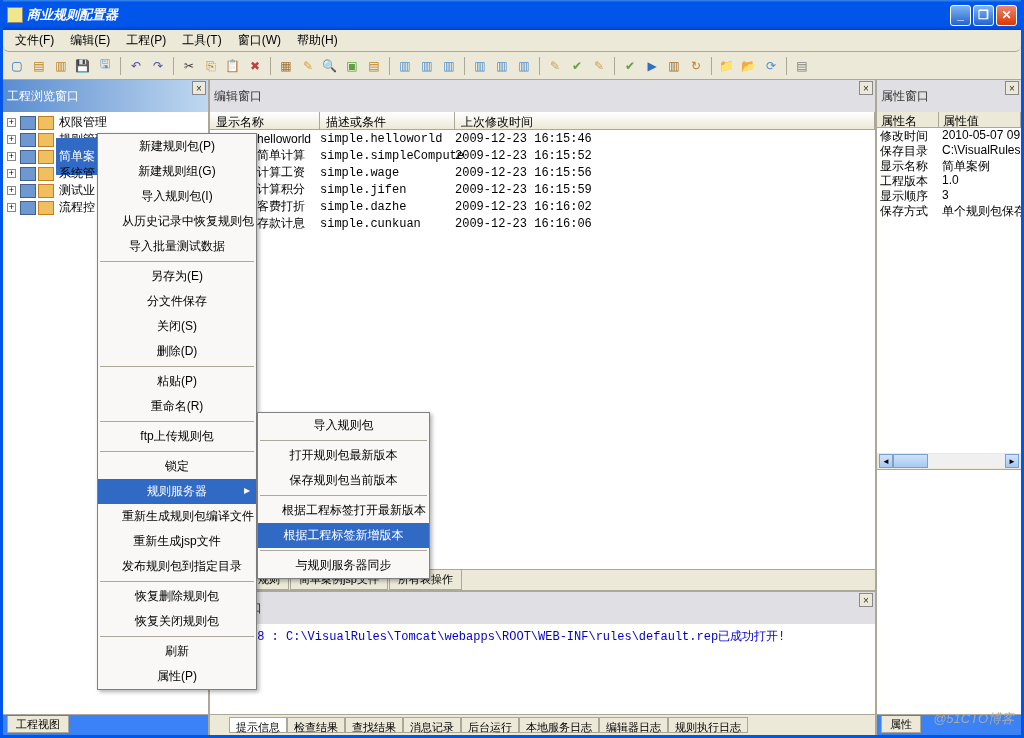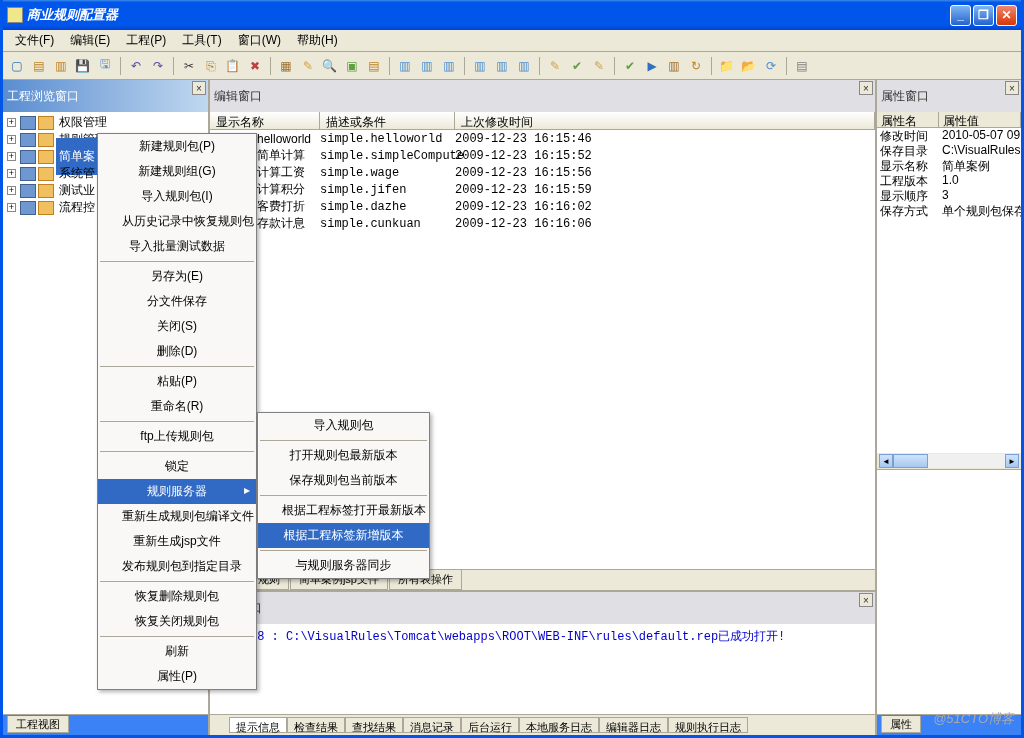--- a/index.html
+++ b/index.html
@@ -6,21 +6,21 @@
 body { background: #ece9d8; width: 1024px; height: 738px; overflow: hidden; position: relative; }
 
 .window { border: 3px solid #0055ea; border-top: none; height: 738px; background: #ece9d8; display: flex; flex-direction: column; }
 .titlebar { height: 30px; background: linear-gradient(to bottom, #3b89e8 0%, #0055ea 8%, #0055ea 45%, #0055ea 85%, #0043d0 100%); display: flex; align-items: center; padding: 0 4px; color: white; font-weight: bold; }
 .titlebar .icon { width: 16px; height: 16px; background: #f0e68c; margin-right: 4px; border: 1px solid #888; }
 .titlebar .title { flex: 1; font-size: 13px; font-style: italic; }
 .winbtn { width: 21px; height: 21px; margin-left: 2px; border: 1px solid white; border-radius: 3px; display: inline-flex; align-items: center; justify-content: center; color: white; font-weight: bold; font-size: 12px; line-height: 1; cursor: pointer; }
 .winbtn.min, .winbtn.max { background: linear-gradient(to bottom, #7eb6f2, #2463d0); }
 .winbtn.close { background: linear-gradient(to bottom, #f08672, #d83800); }
 
-.menubar { height: 22px; background: #ece9d8; display: flex; align-items: center; padding: 2px 4px; border-bottom: 1px solid #aca899; }
+.menubar { height: 22px; background: #ece9d8; display: flex; align-items: center; padding: 2px 4px; border-bottom: 1px solid #aca899; border-radius: 6px; }
 .menubar .menu { padding: 2px 8px; cursor: pointer; }
 
 .toolbar { height: 28px; background: #ece9d8; display: flex; align-items: center; padding: 2px 4px; border-bottom: 1px solid #aca899; gap: 2px; }
 .tbtn { width: 20px; height: 20px; display: inline-flex; align-items: center; justify-content: center; cursor: pointer; }
 .tsep { width: 1px; height: 18px; background: #aca899; margin: 0 3px; display: inline-block; }
 
 .main { flex: 1; display: flex; overflow: hidden; }
 .left-panel { width: 207px; display: flex; flex-direction: column; border-right: 2px solid #aca899; }
 .center-panel { flex: 1; display: flex; flex-direction: column; }
 .right-panel { width: 146px; display: flex; flex-direction: column; border-left: 2px solid #aca899; }

